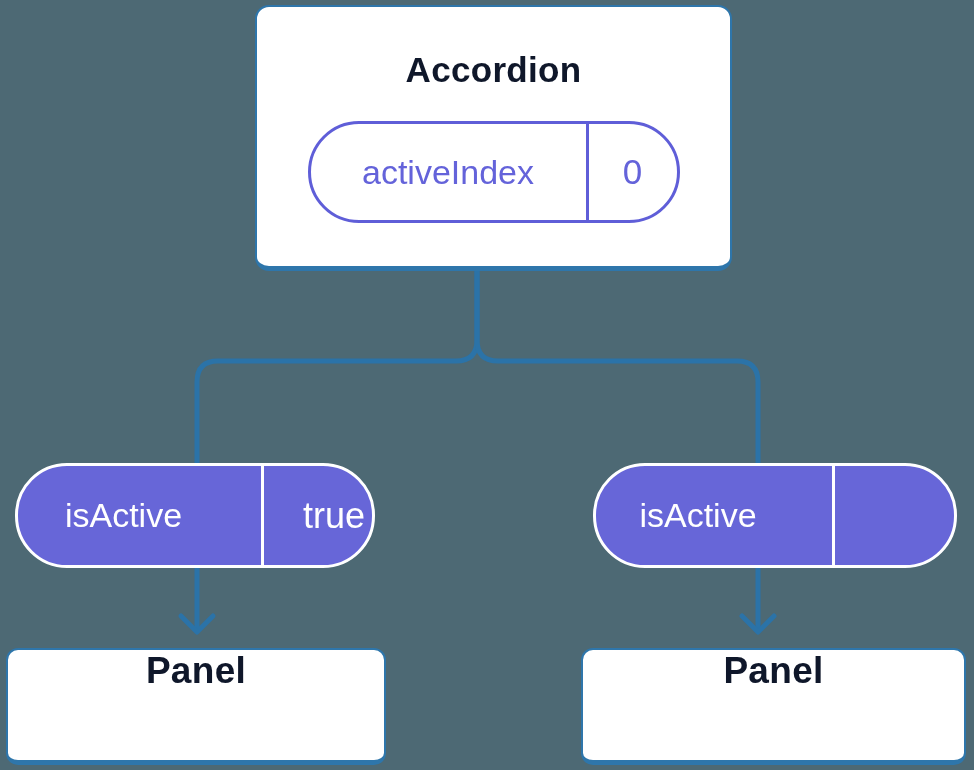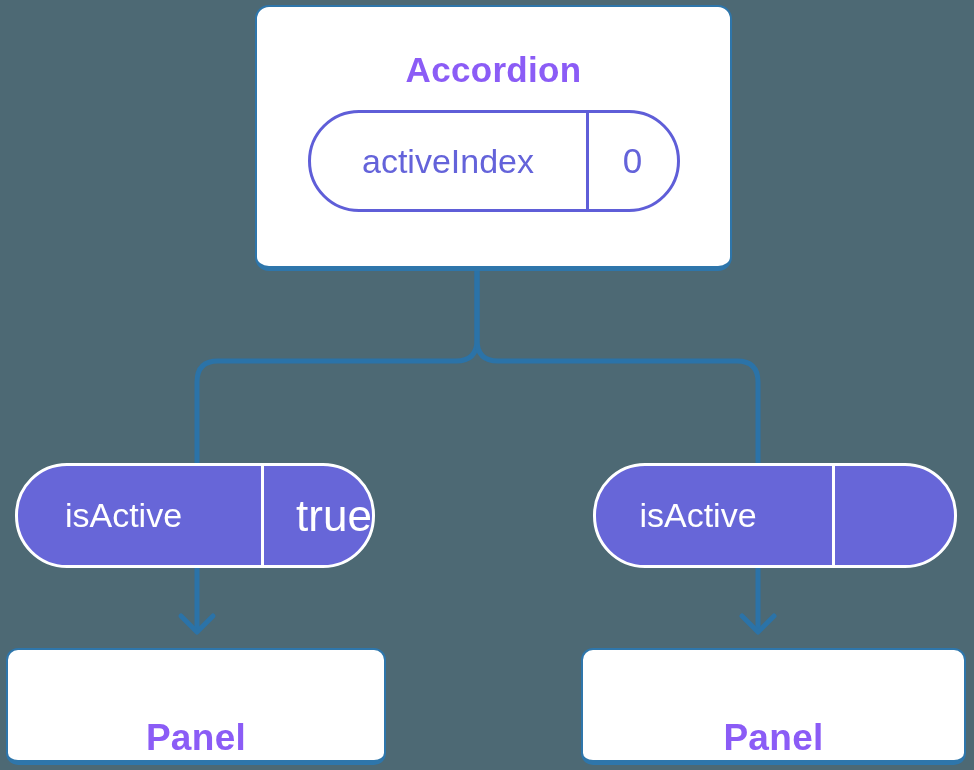--- a/index.html
+++ b/index.html
@@ -19,61 +19,61 @@
     border:2.5px solid #2e76ab;
     border-bottom-width:5px;
     border-radius:14px;
     box-sizing:border-box;
   }
   .root{
     left:255px;top:5px;width:477px;height:266px;
     display:flex;flex-direction:column;align-items:center;
   }
   .card-title{
-    font-size:35px;font-weight:700;color:#8b5cf6;letter-spacing:.3px;
+    font-size:35px;font-weight:700;color:#0f172a;letter-spacing:.3px;
     line-height:1.15;
   }
   .root .card-title{margin-top:43px;}
 
   .pill{display:flex;align-items:stretch;box-sizing:border-box;}
   .pill-label,.pill-value{
     display:flex;align-items:center;justify-content:center;
   }
 
   .pill.outline{
-    margin-top:20px;
+    margin-top:31px;
     width:372px;height:102px;
     background:#ffffff;
     border:3px solid #5f5ed8;
     border-radius:52px;
     color:#6463da;
   }
   .pill.outline .pill-label{flex:1;font-size:34px;}
   .pill.outline .pill-divider{width:3px;background:#5f5ed8;}
   .pill.outline .pill-value{width:88px;font-size:35px;}
 
   .pill.solid{
     position:absolute;
     background:#6766d8;
     border:3px solid #ffffff;
     border-radius:52px;
     color:#ffffff;
     gap:32px;
   }
   .pill.solid .pill-label{font-size:34px;}
   .pill.solid .pill-divider{width:3px;background:#ffffff;}
-  .pill.solid .pill-value{flex:1;font-size:44px;}
+  .pill.solid .pill-value{flex:1;font-size:36px;}
 
   .pill-left{left:15px;top:463px;width:360px;height:105px;}
   .pill-left .pill-label{flex:0 0 211px;}
   .pill-right{left:593px;top:463px;width:364px;height:105px;}
   .pill-right .pill-label{flex:0 0 204px;}
 
   .panel{
-    display:flex;align-items:flex-end;justify-content:center;
+    display:flex;align-items:flex-start;justify-content:center;
     border-radius:12px;
   }
   .panel .card-title{font-size:37px;}
   .panel-left{left:6px;top:648px;width:380px;height:117px;}
   .panel-right{left:581px;top:648px;width:385px;height:117px;}
 </style>
 </head>
 <body>
 
 <div class="stage">

